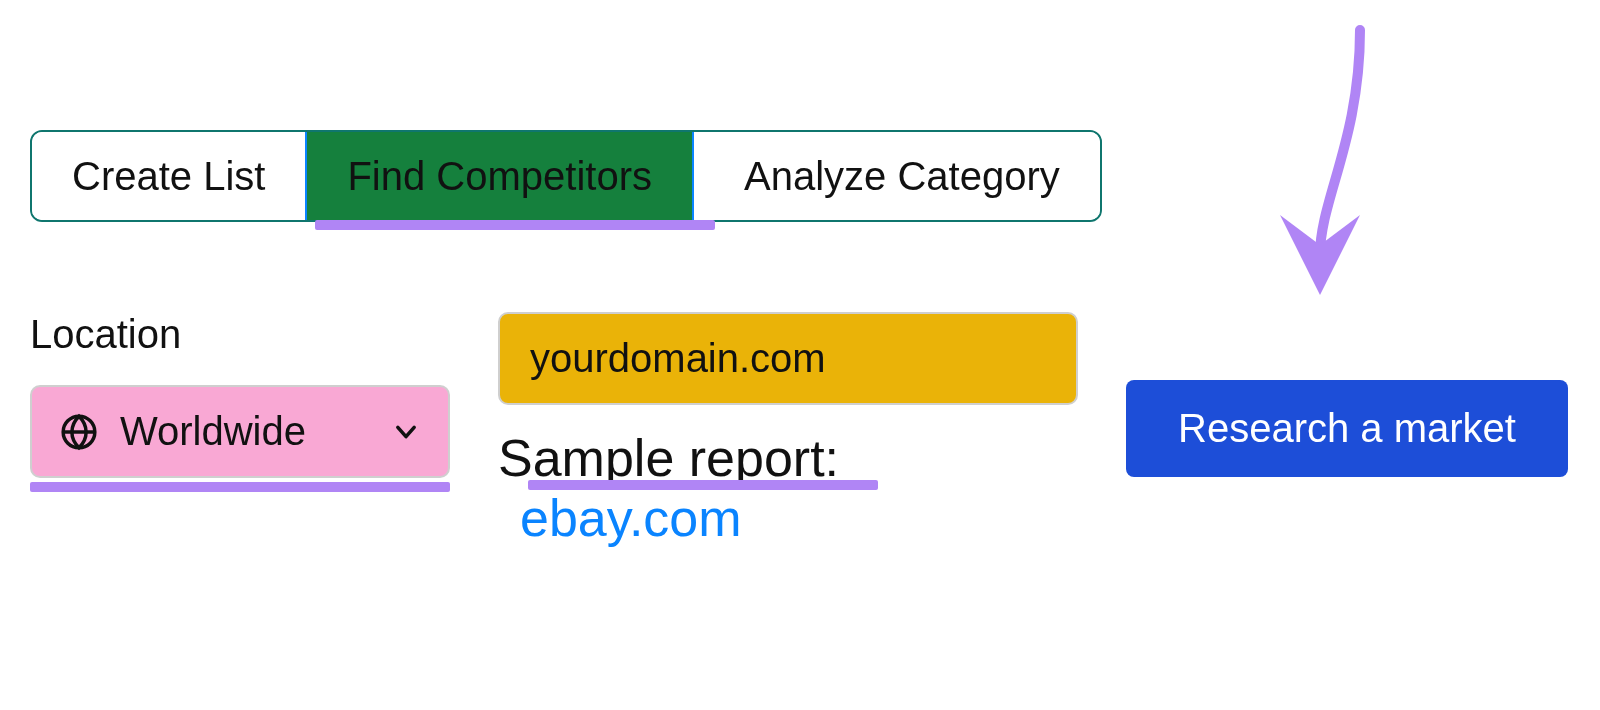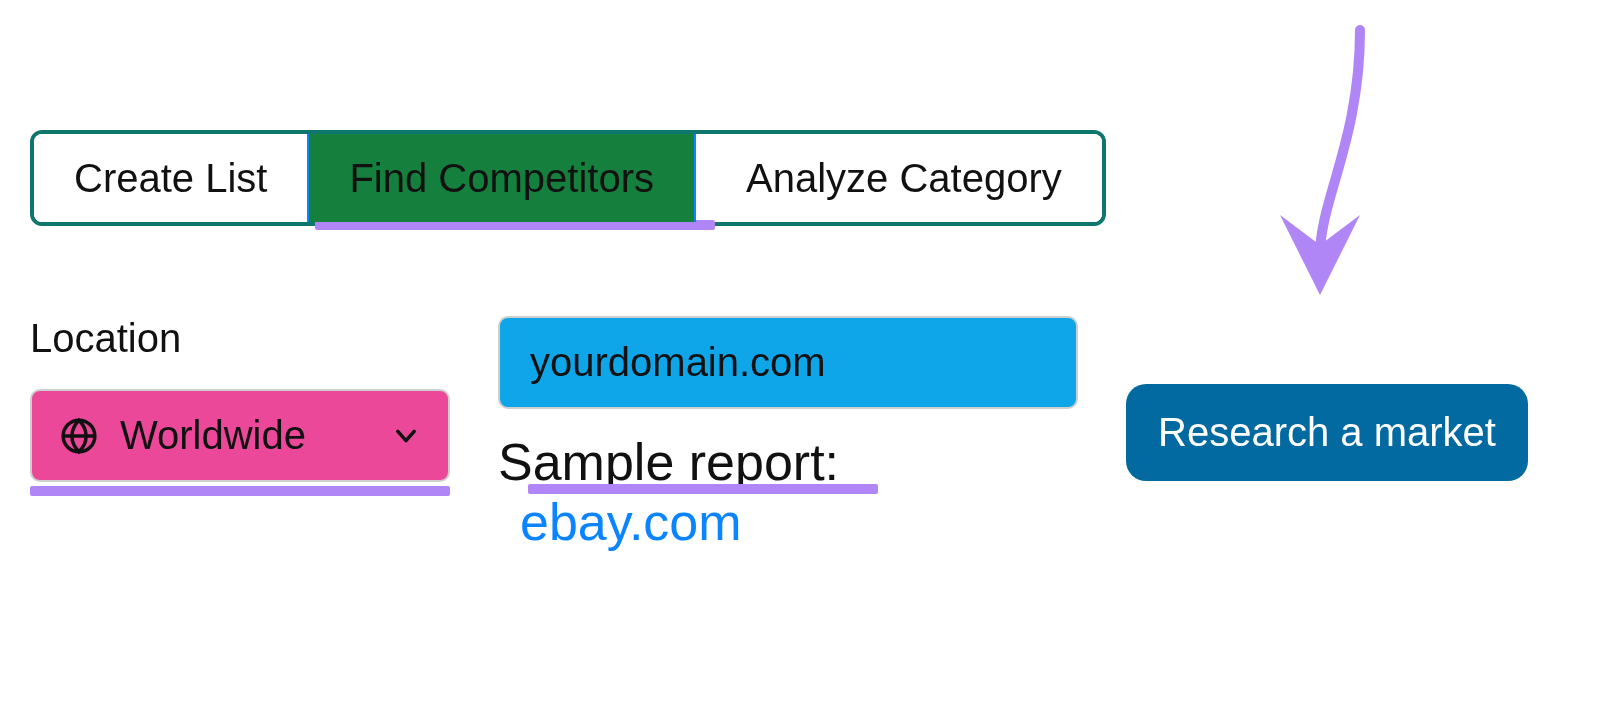--- a/index.html
+++ b/index.html
@@ -14,21 +14,21 @@
     position: relative;
   }
   .wrap {
     padding: 130px 30px 0 30px;
     position: relative;
   }
 
   
   .tabs {
     display: inline-flex;
-    border: 4px solid #0f766e;
+    border: 2px solid #0f766e;
     border-radius: 12px;
     overflow: hidden;
     position: relative;
     margin-bottom: 90px;
     justify-content: center;
   }
   .tab {
     padding: 22px 40px;
     font-size: 40px;
     line-height: 1.1;
@@ -70,62 +70,62 @@
 
   
   .select {
     display: flex;
     align-items: center;
     gap: 22px;
     border: 2px solid #cfcfcf;
     border-radius: 10px;
     padding: 22px 28px;
     font-size: 40px;
-    background: #ec4899;
+    background: #f9a8d4;
     cursor: pointer;
     width: 100%;
     justify-content: flex-start;
   }
   .select .spacer { flex: 1; }
 
   
   .globe-svg { width: 38px; height: 38px; flex-shrink: 0; }
   
   .chevron { width: 28px; height: 28px; flex-shrink: 0; }
 
   
   .input {
     border: 2px solid #cfcfcf;
     border-radius: 10px;
     padding: 22px 30px;
     font-size: 40px;
     width: 100%;
-    background: #0ea5e9;
+    background: #eab308;
     color: #111;
   }
   .input::placeholder { color: #111; }
 
   .sample-row {
     margin-top: 23px;
     font-size: 52px;
   }
   .sample-link {
     color: #0a84ff;
     margin-left: 22px;
     cursor: pointer;
   }
 
   
   .primary-btn {
-    background: #0369a1;
+    background: #1d4ed8;
     color: #fff;
     font-size: 40px;
     border: none;
-    border-radius: 20px;
-    padding: 26px 32px;
+    border-radius: 8px;
+    padding: 26px 52px;
     cursor: pointer;
   }
 
   
   .arrow-annotation {
     position: absolute;
     pointer-events: none;
   }
 </style>
 </head>

